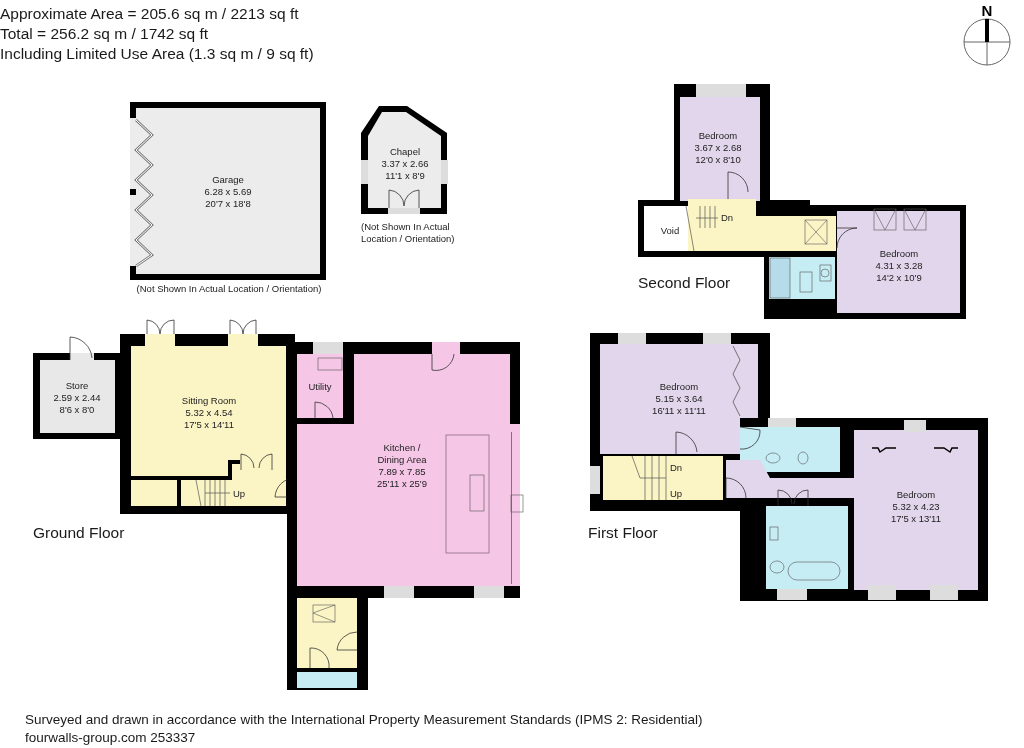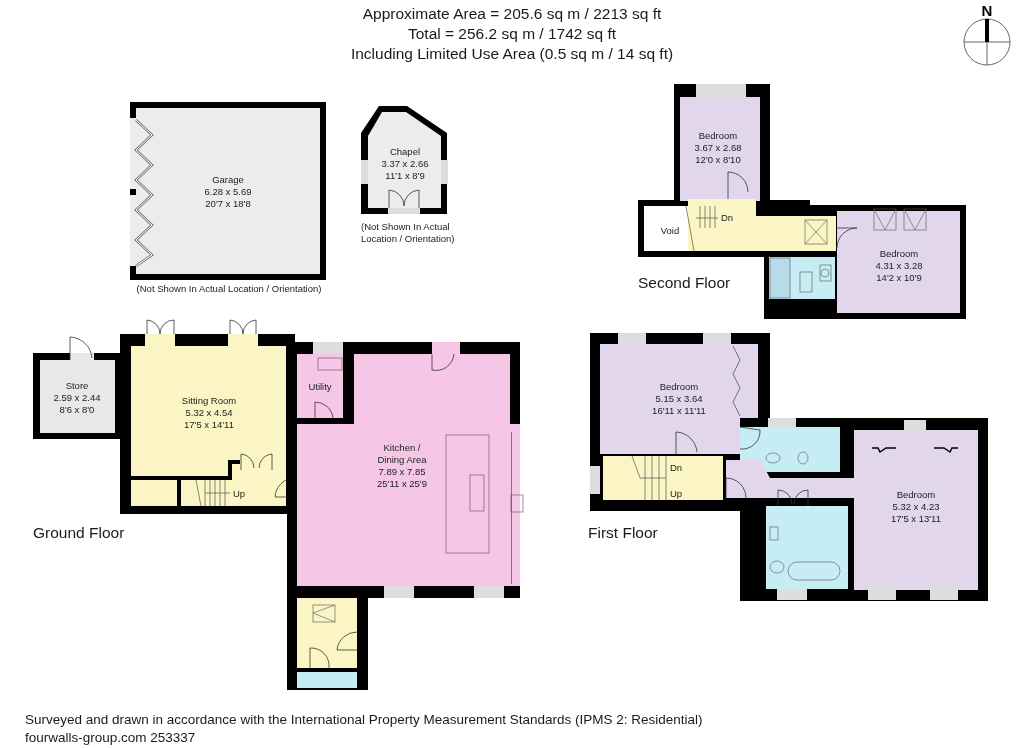--- a/index.html
+++ b/index.html
@@ -1,32 +1,32 @@
 <!DOCTYPE html>
 <html><head>
 <meta charset="utf-8">
 <style>
   html, body { margin:0; padding:0; background:#ffffff; }
   body { width:1024px; height:748px; position:relative; overflow:hidden; font-family:"Liberation Sans", sans-serif; color:#1a1a1a; }
-  .header { position:absolute; left:0; top:4px; width:1024px; text-align:center; font-size:15.5px; line-height:20px; }
+  .header { position:absolute; left:0; top:4px; width:1024px; text-align:left; font-size:15.5px; line-height:20px; }
   .header div { white-space:nowrap; }
   .footer { position:absolute; left:0; top:711px; width:1024px; text-align:left; font-size:13.5px; line-height:18px;padding-left:25px; }
   svg.plan { position:absolute; left:0; top:0; }
   .rlabel { font-family:"Liberation Sans", sans-serif; font-size:9.5px; fill:#222; text-anchor:middle; }
   .flabel { font-family:"Liberation Sans", sans-serif; font-size:15.5px; fill:#1a1a1a; }
   .note { font-family:"Liberation Sans", sans-serif; font-size:9.5px; fill:#222; }
   .compass { position:absolute; left:962px; top:0; width:50px; height:70px; }
 </style>
 </head>
 <body>
 
 <div class="header">
   <div>Approximate  Area = 205.6 sq m / 2213 sq ft</div>
   <div>Total = 256.2 sq m / 1742 sq ft</div>
-  <div>Including Limited Use Area (0.5 sq m / 14 sq ft)</div>
+  <div>Including Limited Use Area (1.3 sq m / 9 sq ft)</div>
 </div>
 
 <svg class="compass" viewBox="0 0 50 70" width="50" height="70">
   <text x="25" y="16" text-anchor="middle" font-family="Liberation Sans, sans-serif" font-weight="bold" font-size="15" fill="#000">N</text>
   <circle cx="25" cy="42" r="23" fill="none" stroke="#666" stroke-width="1"></circle>
   <line x1="2" y1="42" x2="48" y2="42" stroke="#666" stroke-width="1"></line>
   <line x1="25" y1="42" x2="25" y2="65" stroke="#666" stroke-width="1"></line>
   <rect x="23" y="19" width="4" height="23" fill="#000"></rect>
 </svg>
 

